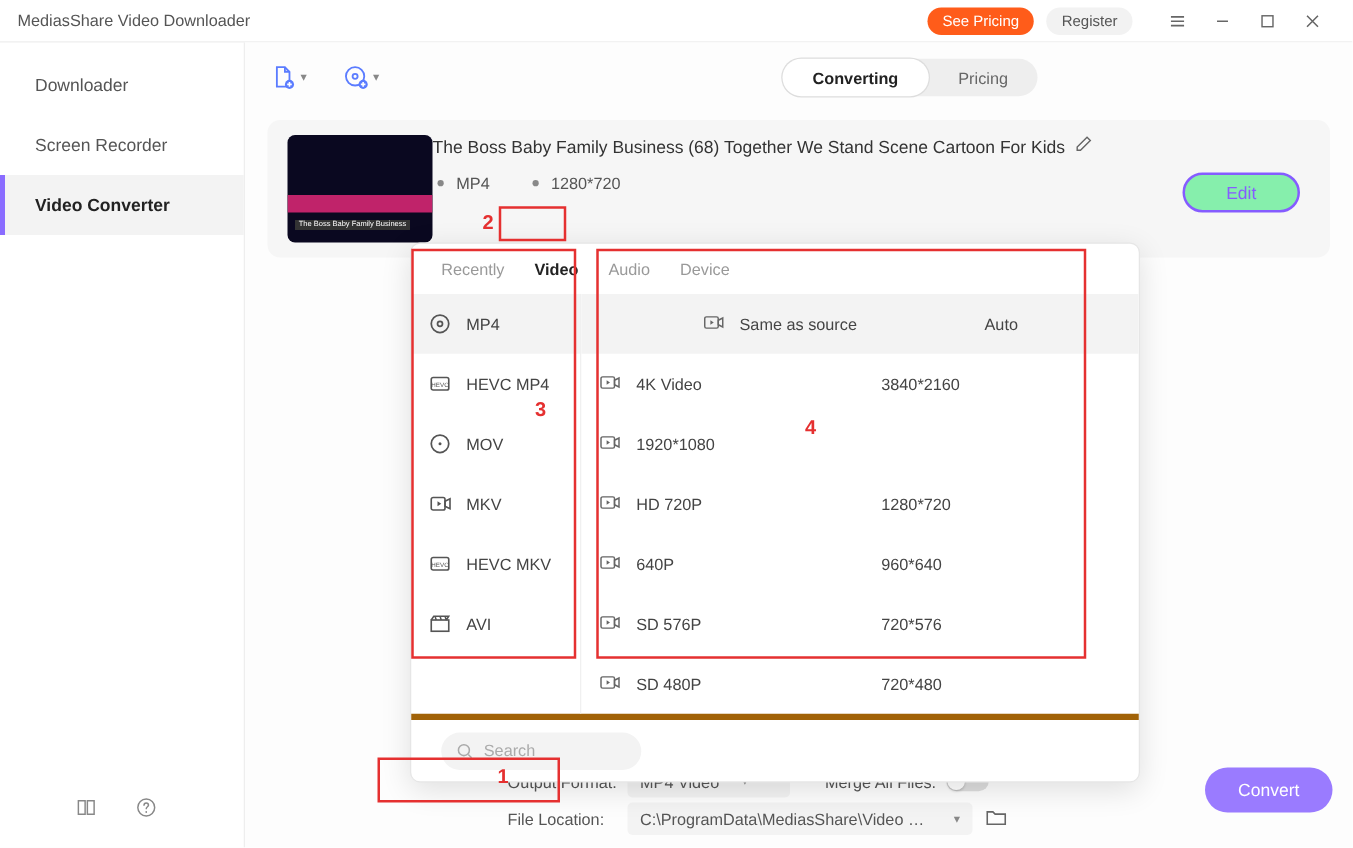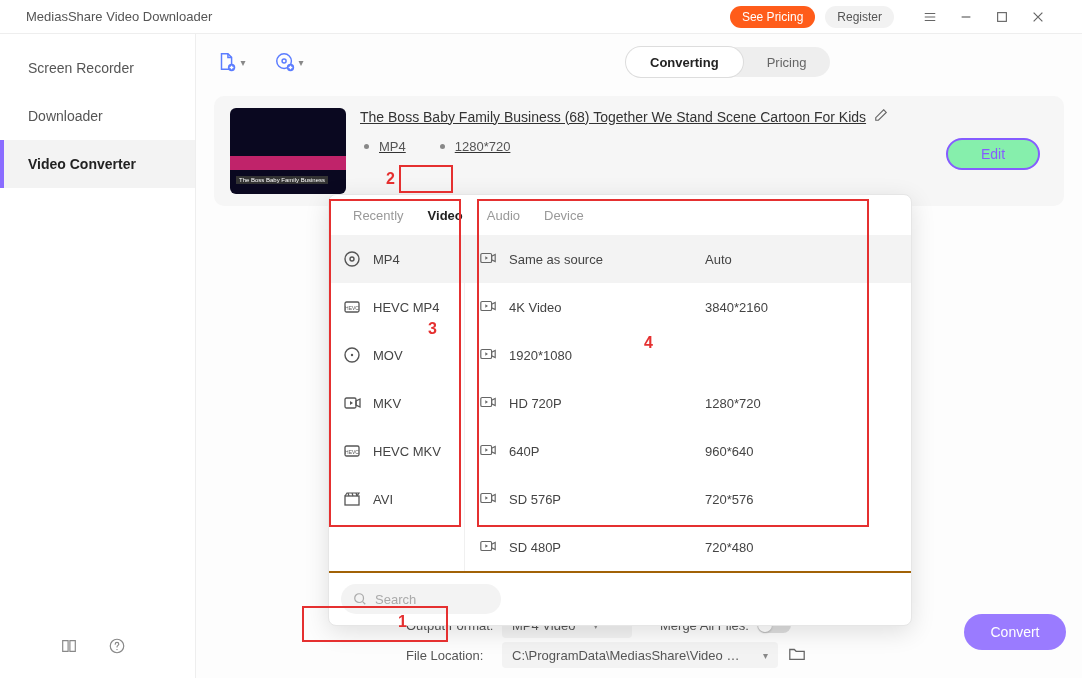--- a/index.html
+++ b/index.html
@@ -1,19 +1,19 @@
 <!DOCTYPE html>
 <html><head>
 <meta charset="utf-8">
 <style>
   * { box-sizing: border-box; margin: 0; padding: 0; }
   body { font-family: -apple-system, "Segoe UI", Arial, sans-serif; font-size: 13px; color: #333; background: #fff; width: 1082px; height: 678px; overflow: hidden; }
 
   
-  .titlebar { height: 34px; display: flex; align-items: center; padding: 0 26px; border-bottom: 1px solid #eee; }
+  .titlebar { height: 34px; display: flex; align-items: center; padding: 0 14px; border-bottom: 1px solid #eee; }
   .titlebar .title { font-size: 13px; color: #555; flex: 1; }
   .pill-btn { height: 22px; padding: 0 12px; border-radius: 11px; font-size: 12px; display: inline-flex; align-items: center; cursor: pointer; }
   .see-pricing { background: #ff5c1a; color: #fff; margin-right: 10px; }
   .register { background: #f2f2f2; color: #555; margin-right: 18px; }
   .win-btn { width: 36px; height: 34px; display: inline-flex; align-items: center; justify-content: center; color: #666; cursor: pointer; }
   .win-btn svg { width: 14px; height: 14px; }
 
   
   .main { display: flex; height: calc(100% - 34px); position: relative; }
   .sidebar { width: 196px; border-right: 1px solid #eee; padding-top: 10px; }
@@ -27,45 +27,45 @@
   .chev-small { margin-left: 2px; color: #888; font-size: 10px; }
   .segmented { margin-left: 340px; background: #eee; border-radius: 16px; height: 30px; display: inline-flex; align-items: center; text-align: center; }
   .seg-item { padding: 0 24px; height: 30px; display: inline-flex; align-items: center; border-radius: 15px; font-size: 13px; color: #666; cursor: pointer; }
   .seg-item.active { background: #fff; color: #222; font-weight: 600; box-shadow: 0 0 0 1px #ddd; }
 
   
   .card { margin: 6px 18px 0 18px; background: #f6f6f6; border-radius: 10px; padding: 12px 16px; display: flex; align-items: flex-start; position: relative; }
   .thumb { width: 116px; height: 86px; background: #0a0820; border-radius: 6px; position: relative; overflow: hidden; }
   .thumb .band { position: absolute; bottom: 24px; left: 0; right: 0; height: 14px; background: #c0236a; }
   .thumb .sub { position: absolute; bottom: 10px; left: 6px; font-size: 6px; color: #fff; background: #333; padding: 1px 3px; }
-  .card-body { flex: 1; padding: 0 14px; text-decoration: underline; }
+  .card-body { flex: 1; padding: 0 0; }
   .card-title { font-size: 14px; color: #333; }
   .edit-title-ico { margin-left: 8px; color: #666; cursor: pointer; }
   .meta-row { margin-top: 14px; display: flex; align-items: center; color: #555; font-size: 13px; }
   .meta-row .dot { width: 5px; height: 5px; background: #888; border-radius: 50%; margin: 0 10px 0 4px; }
   .meta-row .dot2 { margin-left: 34px; }
   .edit-btn { position: absolute; right: 24px; top: 42px; width: 94px; height: 32px; border: 2px solid #855cff; color: #855cff; background: #86efac; border-radius: 16px; display: flex; align-items: center; justify-content: center; cursor: pointer; font-size: 14px; }
 
   
   .popup { position: absolute; left: 328px; top: 160px; width: 584px; height: 432px; background: #fff; border: 1px solid #e6e6e6; border-radius: 8px; box-shadow: 0 6px 24px rgba(0,0,0,.12); display: flex; flex-direction: column; }
   .popup-tabs { height: 40px; display: flex; align-items: flex-start; padding: 0 12px; }
   .ptab { padding: 0 12px; height: 40px; display: inline-flex; align-items: center; font-size: 13px; color: #999; cursor: pointer; }
   .ptab.active { color: #222; font-weight: 600; }
   .popup-body { flex: 1; display: flex; overflow: hidden; position: relative; }
   .fmt-col { width: 136px; border-right: 1px solid #f0f0f0; overflow-y: auto; }
   .fmt-item { height: 48px; display: flex; align-items: center; padding-left: 12px; font-size: 13px; color: #444; cursor: pointer; }
   .fmt-item.selected { background: #f3f3f3; }
   .fmt-ico { width: 22px; height: 22px; margin-right: 10px; display: inline-flex; align-items: center; justify-content: center; color: #555; }
   .res-col { flex: 1; overflow-y: auto; }
   .res-item { height: 48px; display: flex; align-items: center; padding: 0 14px; font-size: 13px; color: #444; cursor: pointer; }
-  .res-item.selected { background: #f3f3f3; }
+  .res-item.selected { background: #f3f3f3; justify-content: center; }
   .res-item .play-ico { width: 20px; height: 20px; margin-right: 10px; color: #666; }
   .res-item .rname { flex: 0 0 196px; }
   .res-item .rres { color: #444; }
-  .popup-search { height: 54px; display: flex; align-items: center; padding: 0 12px; border-top: 2px solid #a16207; }
+  .popup-search { height: 54px; display: flex; align-items: center; padding: 0 24px; border-top: 5px solid #a16207; }
   .search-box { width: 160px; height: 30px; background: #f3f3f3; border-radius: 15px; display: flex; align-items: center; padding: 0 12px; color: #aaa; }
   .search-box svg { width: 14px; height: 14px; margin-right: 8px; }
 
   
   .anno { position: absolute; border: 2px solid #e53030; pointer-events: none; }
   .anno-label { position: absolute; color: #e53030; font-weight: 700; font-size: 16px; pointer-events: none; }
 
   
   .bottombar { position: absolute; left: 210px; right: 16px; bottom: 8px; height: 60px; }
   .brow { display: flex; align-items: center; height: 30px; font-size: 13px; color: #555; }
@@ -109,24 +109,24 @@
       <svg viewBox="0 0 16 16">
         <path d="M3 3l10 10M13 3L3 13" stroke="currentColor" stroke-width="1.4"></path>
       </svg>
     </span>
 </div>
 
 <div class="main">
 
   <div class="sidebar">
     <div class="side-item">
+        <span>Downloader</span>
+      </div>
+    <div class="side-item">
         <span>Screen Recorder</span>
-      </div>
-    <div class="side-item">
-        <span>Downloader</span>
       </div>
     <div class="side-item active">
         <span>Video Converter</span>
       </div>
   </div>
 
   <div class="content">
     <div class="topbar">
       <span class="tool-ico">
         <svg width="22" height="22" viewBox="0 0 24 24" fill="none">

